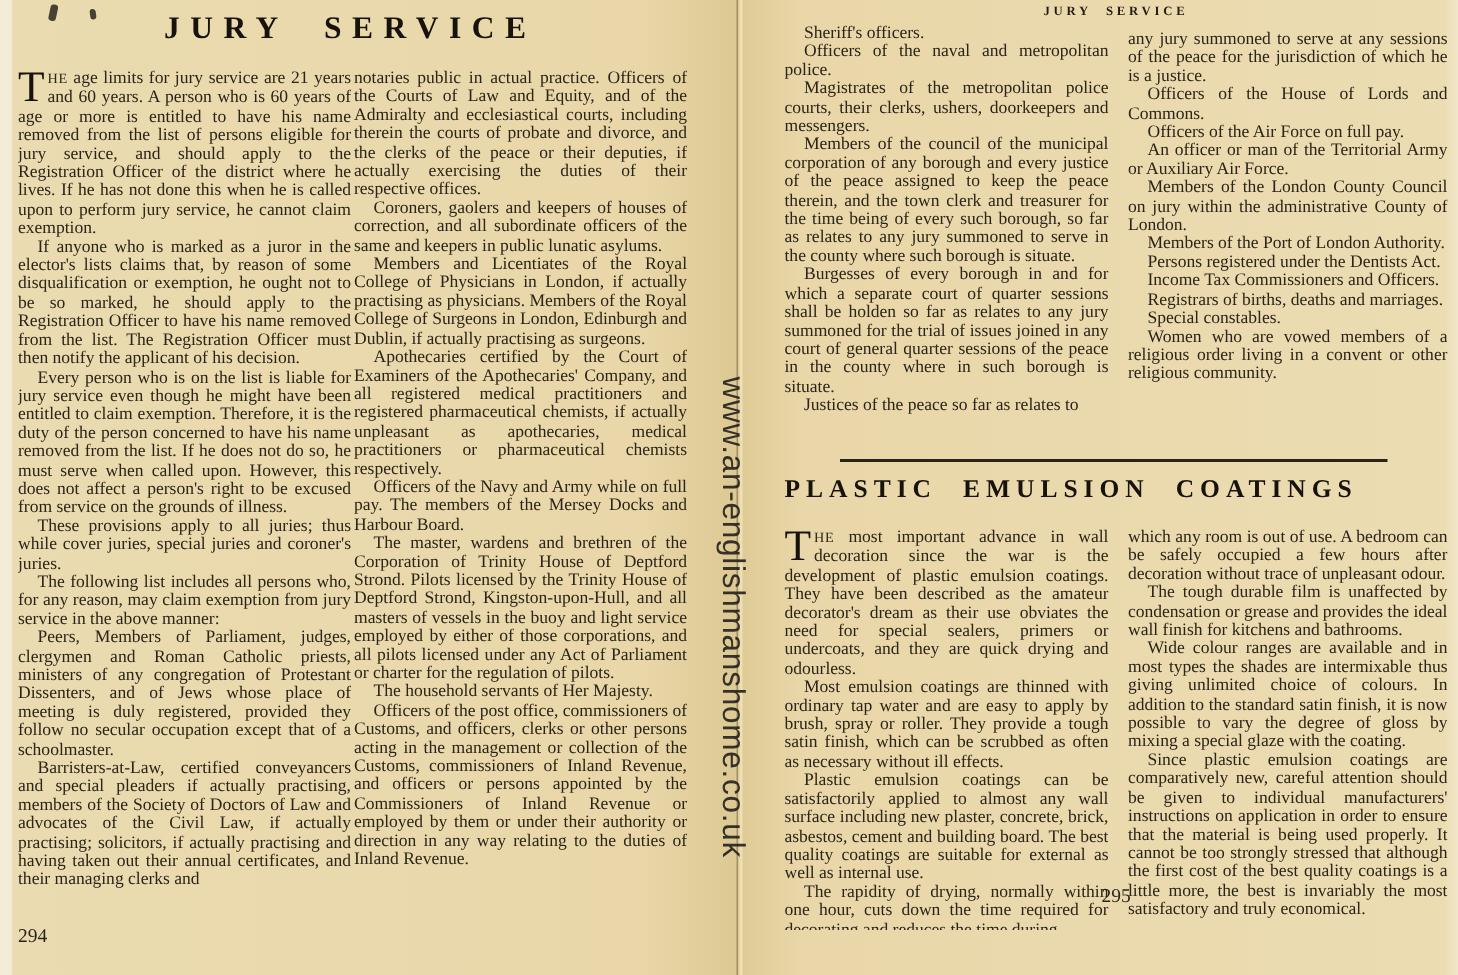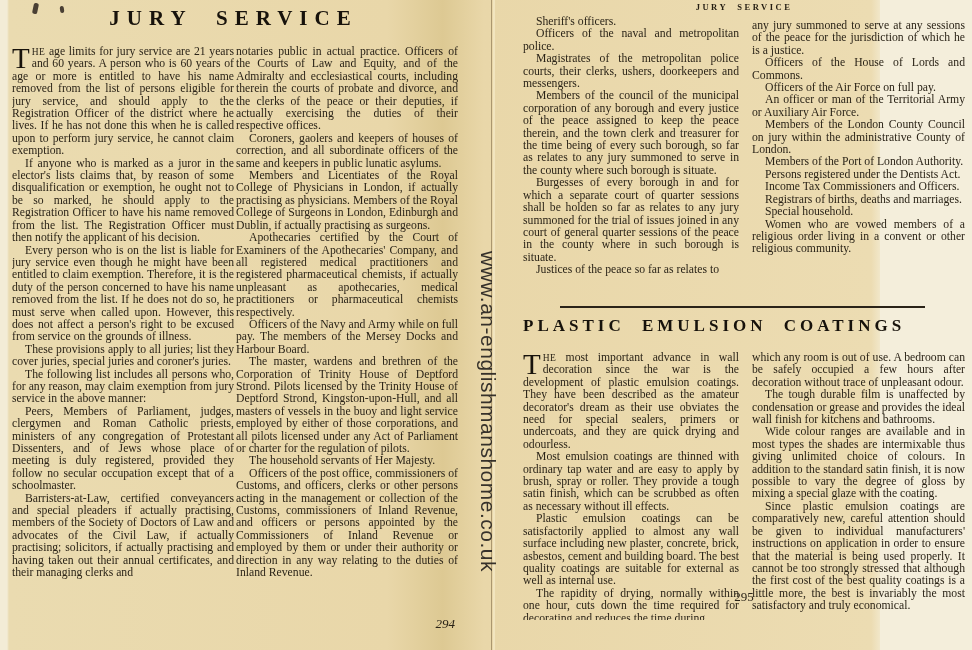--- a/index.html
+++ b/index.html
@@ -1,16 +1,16 @@
 <!DOCTYPE html>
 <html><head>
 <meta charset="utf-8">
 <style>
   html,body{margin:0;padding:0;background:#f4eedb;width:972px;height:650px;overflow:hidden;}
-  .spread{position:absolute;left:0;top:0;width:880px;height:650px;
+  .spread{position:absolute;left:0;top:0;width:972px;height:650px;
     background:linear-gradient(90deg,#f3ecd6 0px,#f3ecd6 7px,#eadbb0 9px,#e9d7a9 44%,#ddc993 50.3%,#e9d7a9 55%,#ecdcb2 99%,#f1e7c9 100%);
     font-family:"Liberation Serif","DejaVu Serif",serif;color:#2b2418;}
   .fold-line{position:absolute;left:491px;top:0;width:1px;height:650px;background:rgba(96,74,40,.45);}
   .fold-hi{position:absolute;left:493px;top:0;width:2px;height:650px;background:rgba(250,240,210,.55);}
   .artifact{position:absolute;background:#4a4034;border-radius:2px;}
   .a1{left:33px;top:3px;width:5px;height:11px;transform:rotate(12deg);}
   .a2{left:60px;top:6px;width:4px;height:7px;transform:rotate(-8deg);}
   .page{position:absolute;top:0;height:650px;}
   .page.left{left:8px;width:482px;}
   .page.right{left:490px;width:482px;}
@@ -30,42 +30,42 @@
   .rp-j2{left:262px;top:20px;width:213px;height:286px;}
   
   .rp-p1{left:33px;top:352px;width:216px;height:268px;}
   .rp-p2{left:262px;top:352px;width:213px;height:268px;}
   .para{margin:0;font-size:11.7px;line-height:12.4px;text-align:justify;font-family:Liberation Serif, serif;}
   .para.indent{text-indent:13px;}
   .para.flush{text-indent:0;}
   .dropcap{float:left;font-size:29px;line-height:23px;padding:1px 2px 0 0;color:#17120b;}
   .smallcaps{font-size:9.5px;letter-spacing:.4px;}
   .pagenum{position:absolute;font-size:13px;color:#2b2418;}
-  .pn-left{left:4px;top:616px;width:443px;text-align:right;font-style:italic;}
+  .pn-left{left:4px;top:616px;width:443px;text-align:left;}
   .pn-right{left:33px;top:589px;width:442px;text-align:center;}
   .watermark{position:absolute;left:472px;top:251px;width:28px;height:345px;
     writing-mode:vertical-rl;text-orientation:mixed;
     font-family:"Liberation Sans","DejaVu Sans",sans-serif;font-size:21px;letter-spacing:.5px;
     color:rgba(38,35,31,.92);white-space:nowrap;}
 </style>
 </head>
 <body>
 
 <div class="spread">
 
   <div class="artifact a1"></div>
   <div class="artifact a2"></div>
 
   <div class="page left">
     <div class="main-title">JURY SERVICE</div>
     <div class="col lp-c1">
         <p class="para flush"><span class="dropcap">T</span><span class="smallcaps">HE</span> age limits for jury service are 21 years and 60 years.  A person who is 60 years of age or more is entitled to have his name removed from the list of persons eligible for jury service, and should apply to the Registration Officer of the district where he lives.  If he has not done this when he is called upon to perform jury service, he cannot claim exemption.</p>
         <p class="para indent">If anyone who is marked as a juror in the elector's lists claims that, by reason of some disqualification or exemption, he ought not to be so marked, he should apply to the Registration Officer to have his name removed from the list.  The Registration Officer must then notify the applicant of his decision.</p>
         <p class="para indent">Every person who is on the list is liable for jury service even though he might have been entitled to claim exemption.  Therefore, it is the duty of the person concerned to have his name removed from the list.  If he does not do so, he must serve when called upon.  However, this does not affect a person's right to be excused from service on the grounds of illness.</p>
-        <p class="para indent">These provisions apply to all juries; list they cover juries, special juries and coroner's juries.</p>
+        <p class="para indent">These provisions apply to all juries; thus while cover juries, special juries and coroner's juries.</p>
         <p class="para indent">The following list includes all persons who, for any reason, may claim exemption from jury service in the above manner:</p>
         <p class="para indent">Peers, Members of Parliament, judges, clergymen and Roman Catholic priests, ministers of any congregation of Protestant Dissenters, and of Jews whose place of meeting is duly registered, provided they follow no secular occupation except that of a schoolmaster.</p>
         <p class="para indent">Barristers-at-Law, certified conveyancers and special pleaders if actually practising, members of the Society of Doctors of Law and advocates of the Civil Law, if actually practising; solicitors, if actually practising and having taken out their annual certificates, and their managing clerks and</p>
       </div>
     <div class="col lp-c2">
         <p class="para flush">notaries public in actual practice.  Officers of the Courts of Law and Equity, and of the Admiralty and ecclesiastical courts, including therein the courts of probate and divorce, and the clerks of the peace or their deputies, if actually exercising the duties of their respective offices.</p>
         <p class="para indent">Coroners, gaolers and keepers of houses of correction, and all subordinate officers of the same and keepers in public lunatic asylums.</p>
         <p class="para indent">Members and Licentiates of the Royal College of Physicians in London, if actually practising as physicians.  Members of the Royal College of Surgeons in London, Edinburgh and Dublin, if actually practising as surgeons.</p>
         <p class="para indent">Apothecaries certified by the Court of Examiners of the Apothecaries' Company, and all registered medical practitioners and registered pharmaceutical chemists, if actually unpleasant as apothecaries, medical practitioners or pharmaceutical chemists respectively.</p>
         <p class="para indent">Officers of the Navy and Army while on full pay.  The members of the Mersey Docks and Harbour Board.</p>
@@ -92,21 +92,21 @@
     <div class="col rp-j2">
         <p class="para flush">any jury summoned to serve at any sessions of the peace for the jurisdiction of which he is a justice.</p>
         <p class="para indent">Officers of the House of Lords and Commons.</p>
         <p class="para indent">Officers of the Air Force on full pay.</p>
         <p class="para indent">An officer or man of the Territorial Army or Auxiliary Air Force.</p>
         <p class="para indent">Members of the London County Council on jury within the administrative County of London.</p>
         <p class="para indent">Members of the Port of London Authority.</p>
         <p class="para indent">Persons registered under the Dentists Act.</p>
         <p class="para indent">Income Tax Commissioners and Officers.</p>
         <p class="para indent">Registrars of births, deaths and marriages.</p>
-        <p class="para indent">Special household.</p>
+        <p class="para indent">Special constables.</p>
         <p class="para indent">Women who are vowed members of a religious order living in a convent or other religious community.</p>
       </div>
     <div class="rule"></div>
     <div class="section-title">PLASTIC EMULSION COATINGS</div>
     <div class="col rp-p1">
         <p class="para flush"><span class="dropcap">T</span><span class="smallcaps">HE</span> most important advance in wall decoration since the war is the development of plastic emulsion coatings.  They have been described as the amateur decorator's dream as their use obviates the need for special sealers, primers or undercoats, and they are quick drying and odourless.</p>
         <p class="para indent">Most emulsion coatings are thinned with ordinary tap water and are easy to apply by brush, spray or roller.  They provide a tough satin finish, which can be scrubbed as often as necessary without ill effects.</p>
         <p class="para indent">Plastic emulsion coatings can be satisfactorily applied to almost any wall surface including new plaster, concrete, brick, asbestos, cement and building board.  The best quality coatings are suitable for external as well as internal use.</p>
         <p class="para indent">The rapidity of drying, normally within one hour, cuts down the time required for decorating and reduces the time during</p>
       </div>

